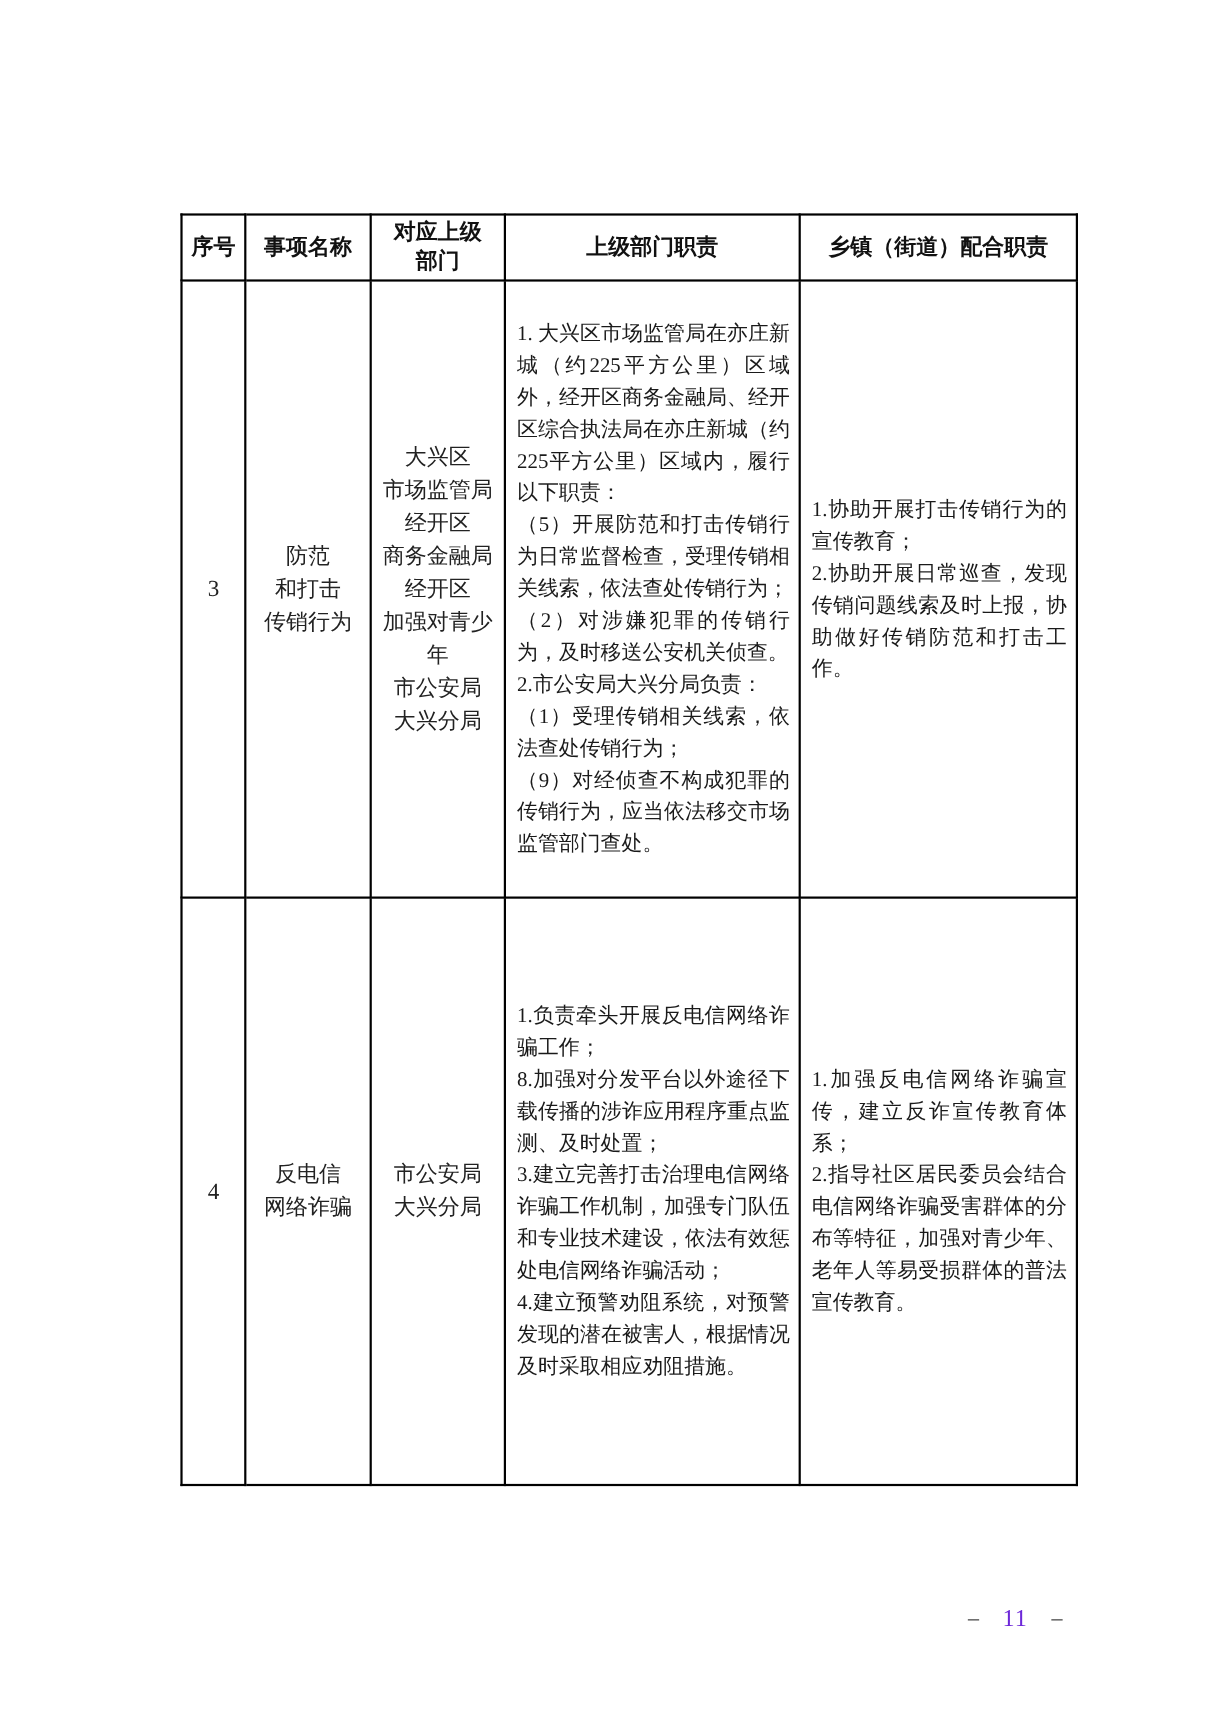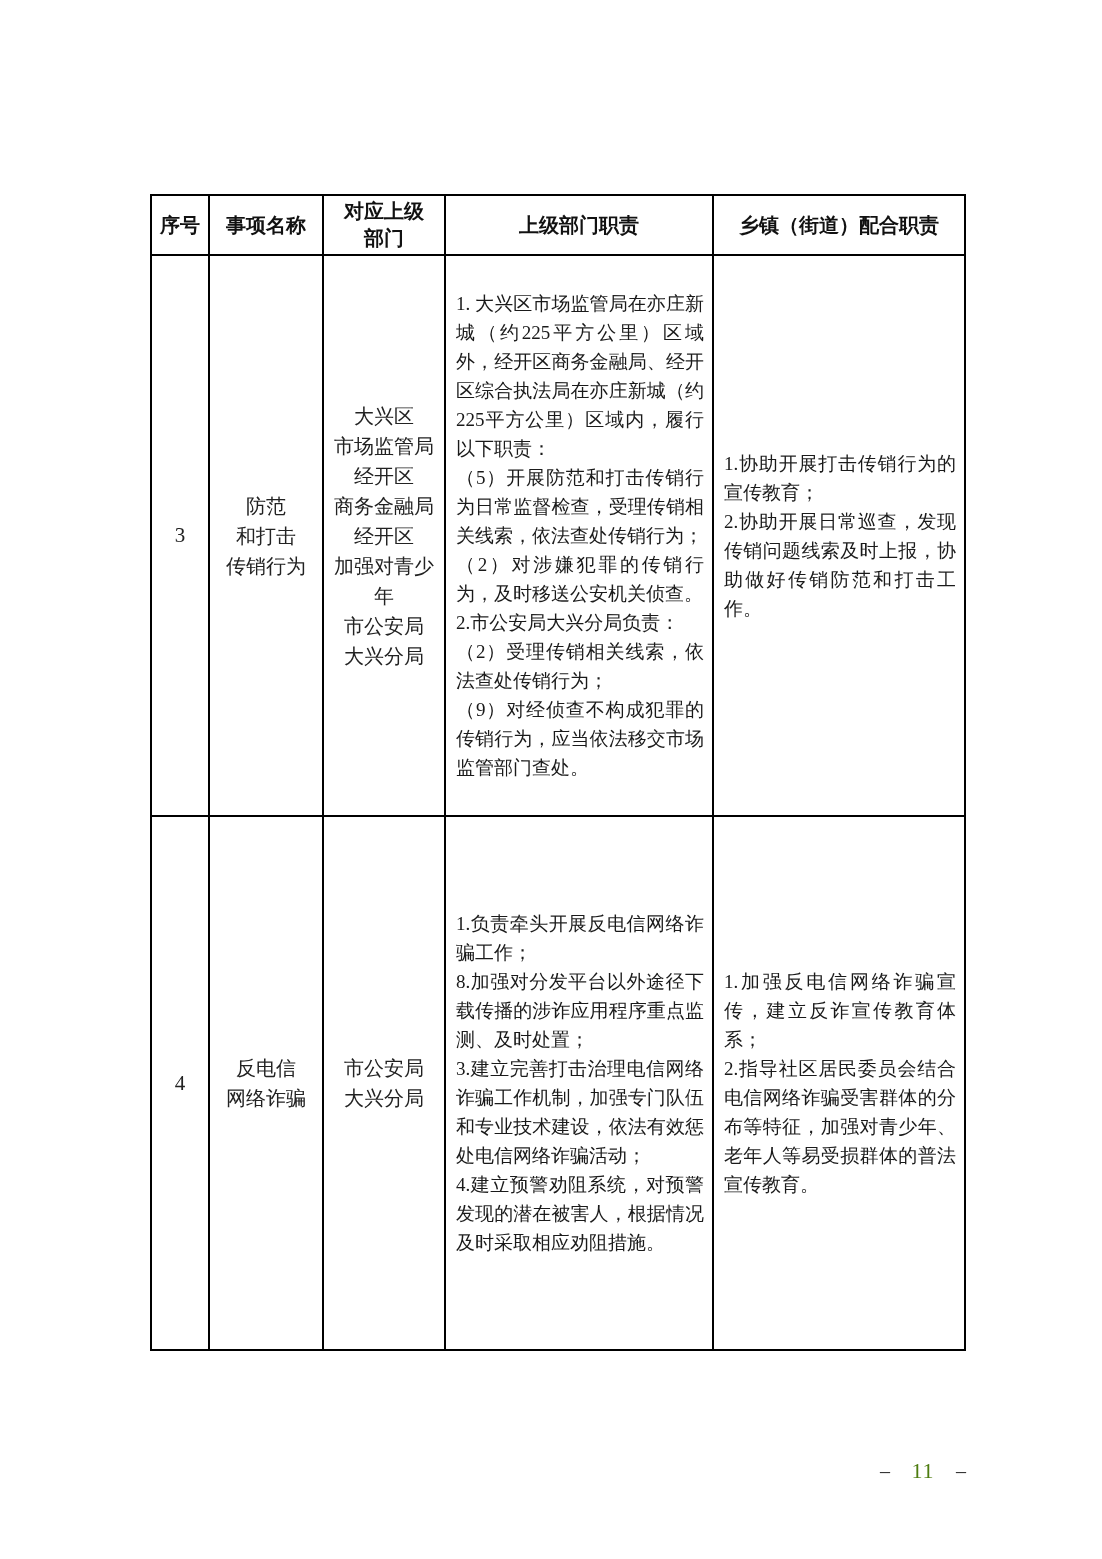--- a/index.html
+++ b/index.html
@@ -6,21 +6,21 @@
   html, body { background: #ffffff; }
   body {
     width: 1102px; height: 1559px;
     position: relative;
     font-family: "Liberation Serif", serif;
     color: #1a1a1a;
     overflow: hidden;
   }
   .doc-table {
     position: absolute;
-    left: 150px; top: 194px;
+    left: 164px; top: 194px;
     width: 814px;
     border-collapse: collapse;
     table-layout: fixed;
     border: 2px solid #0ea5e9;
   }
   .doc-table th, .doc-table td {
     border: 2px solid #000;
     vertical-align: middle;
     overflow: hidden;
   }
@@ -58,21 +58,21 @@
     left: 880px; top: 1458px;
     width: 86px;
     display: flex;
     justify-content: space-between;
     align-items: center;
     font-family: "Liberation Serif", serif;
     font-size: 22px;
     color: #1f2633;
   }
   .page-footer .dash { color: #2a2a2a; font-size: 20px; }
-  .page-footer .num { color: #4d7c0f; letter-spacing: 1px; }
+  .page-footer .num { color: #6d28d9; letter-spacing: 1px; }
 </style>
 </head>
 <body>
 
 <table class="doc-table">
   <colgroup>
     <col style="width:58px">
     <col style="width:114px">
     <col style="width:122px">
     <col style="width:268px">
@@ -104,21 +104,21 @@
           <div>经开区</div>
           <div>加强对青少年</div>
           <div>市公安局</div>
           <div>大兴分局</div>
         </td>
     <td class="cell-duties">
           <div>1. 大兴区市场监管局在亦庄新城（约225平方公里）区域外，经开区商务金融局、经开区综合执法局在亦庄新城（约225平方公里）区域内，履行以下职责：</div>
           <div>（5）开展防范和打击传销行为日常监督检查，受理传销相关线索，依法查处传销行为；</div>
           <div>（2）对涉嫌犯罪的传销行为，及时移送公安机关侦查。</div>
           <div>2.市公安局大兴分局负责：</div>
-          <div>（2）受理传销相关线索，依法查处传销行为；</div>
+          <div>（1）受理传销相关线索，依法查处传销行为；</div>
           <div>（9）对经侦查不构成犯罪的传销行为，应当依法移交市场监管部门查处。</div>
         </td>
     <td class="cell-duties">
           <div>1.协助开展打击传销行为的宣传教育；</div>
           <div>2.协助开展日常巡查，发现传销问题线索及时上报，协助做好传销防范和打击工作。</div>
         </td>
   </tr>
   <tr style="height:534px">
     <td class="cell-index">4</td>
     <td class="cell-center">

